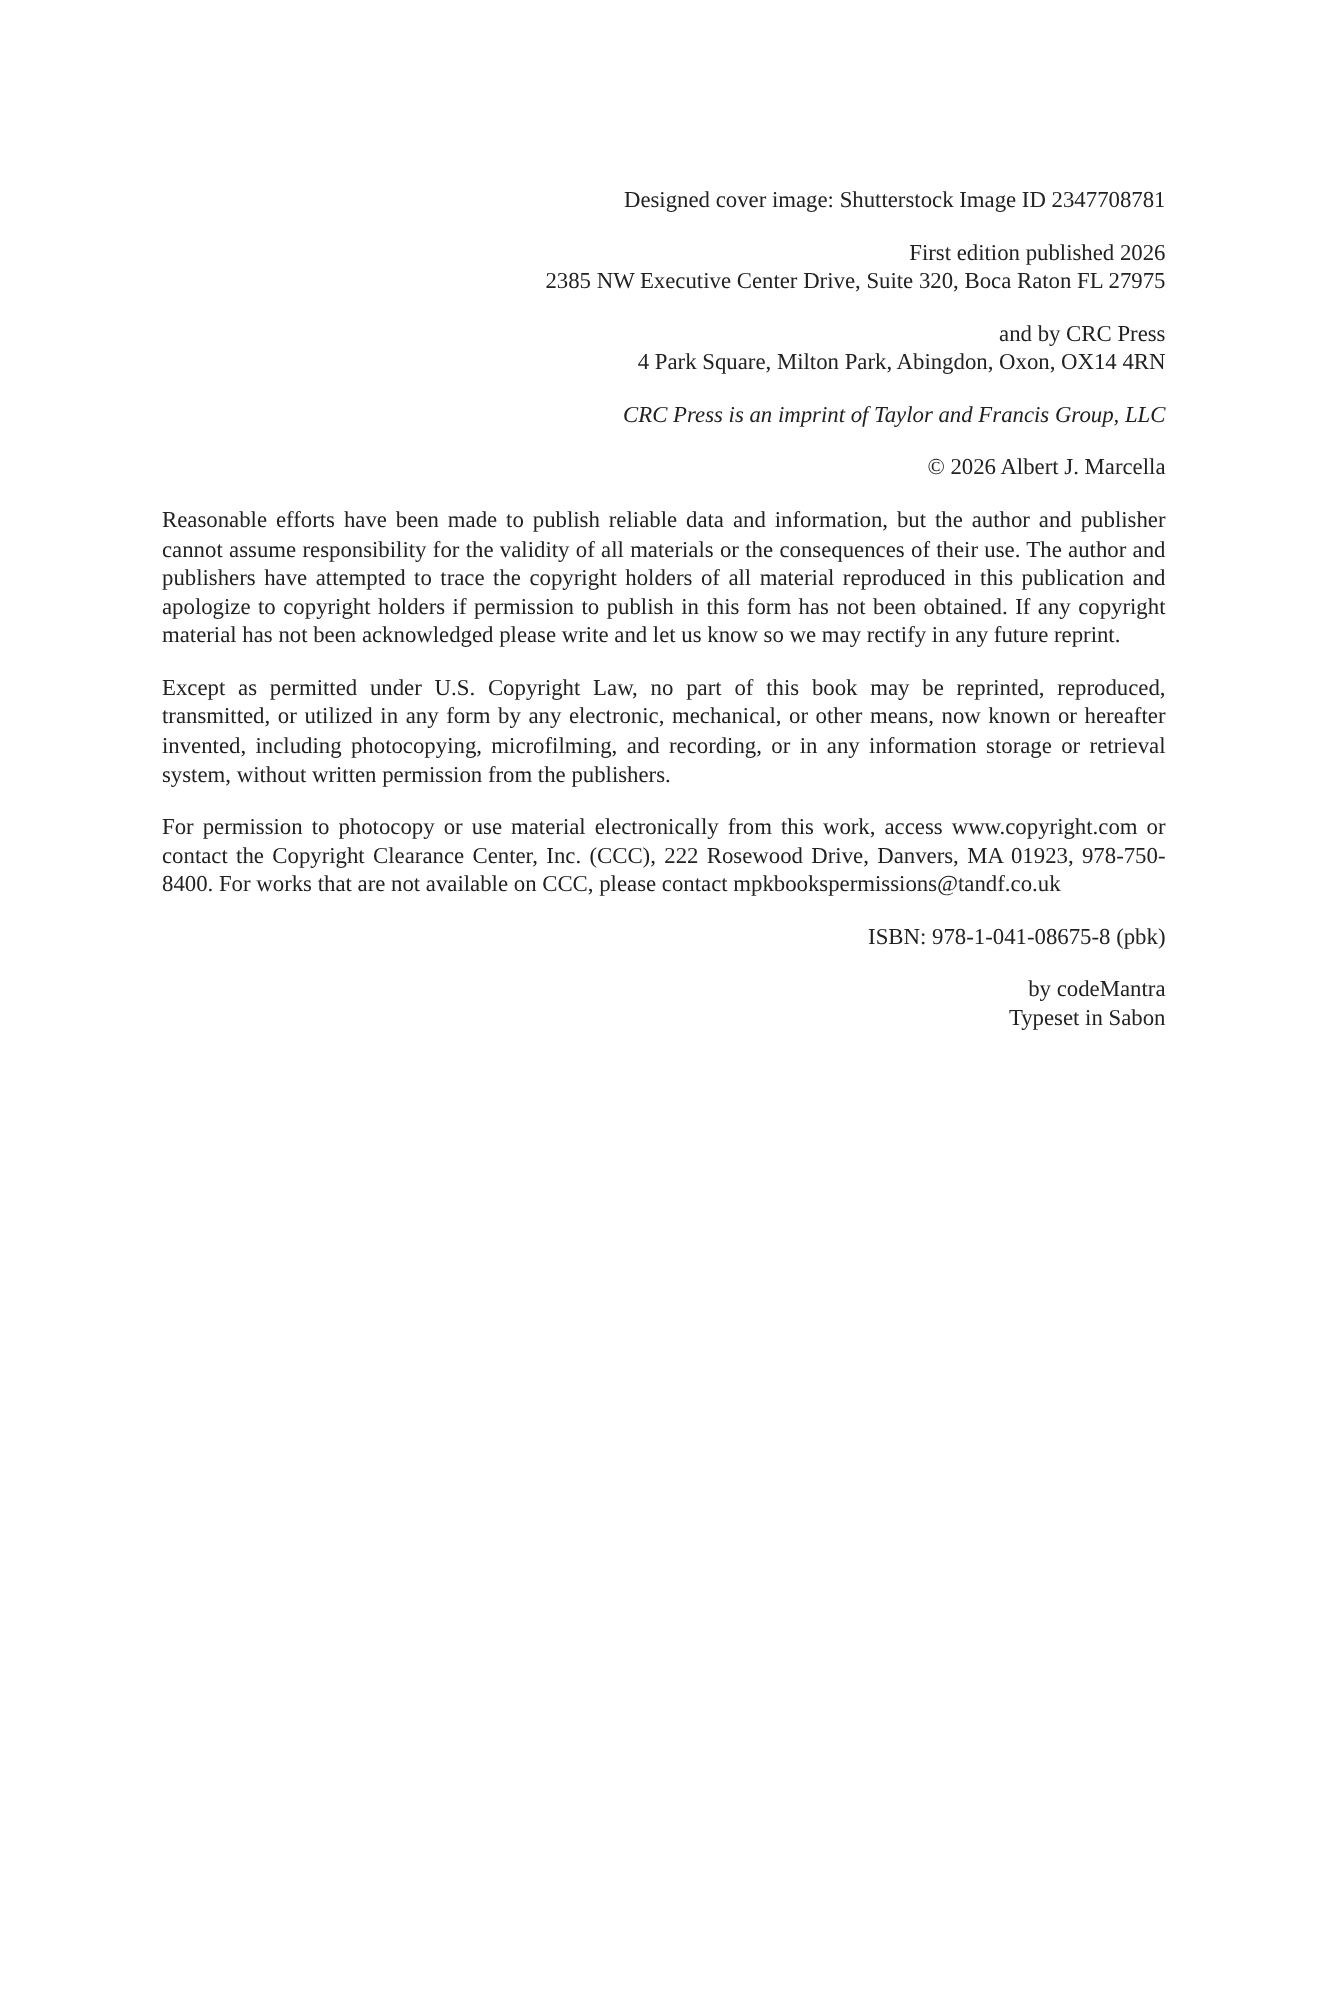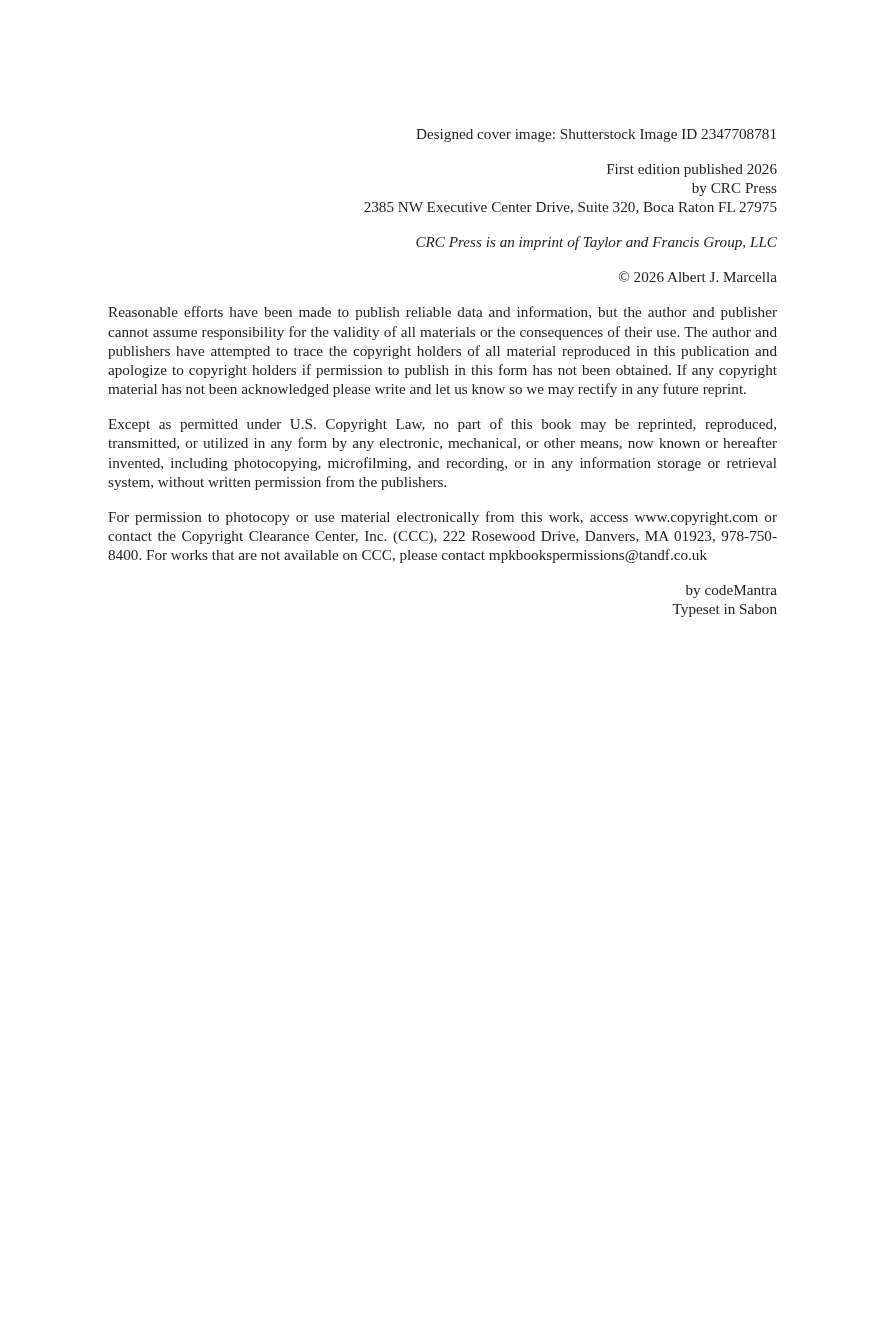--- a/index.html
+++ b/index.html
@@ -44,41 +44,45 @@
 <body>
 
 <div class="page">
 
   <p class="block">
     <span class="line">Designed cover image: Shutterstock Image ID 2347708781</span>
   </p>
 
   <p class="block">
     <span class="line">First edition published 2026</span>
-    <span class="line">by CRC Press</span>
     <span class="line">2385 NW Executive Center Drive, Suite 320, Boca Raton FL 27975</span>
   </p>
 
+  <p class="block">
+    <span class="line">and by CRC Press</span>
+    <span class="line">4 Park Square, Milton Park, Abingdon, Oxon, OX14 4RN</span>
+  </p>
 
   <p class="block italic">
     <span class="line">CRC Press is an imprint of Taylor and Francis Group, LLC</span>
   </p>
 
   <p class="block">
     <span class="line">© 2026 Albert J. Marcella</span>
   </p>
 
   <p class="block justify">Reasonable efforts have been made to publish reliable data and information, but the author and pub­lisher cannot assume responsibility for the validity of all materials or the consequences of their use. The author and publishers have attempted to trace the copyright holders of all material reproduced in this publication and apologize to copyright holders if permission to publish in this form has not been obtained. If any copyright material has not been acknowledged please write and let us know so we may rectify in any future reprint.</p>
 
   <p class="block justify">Except as permitted under U.S. Copyright Law, no part of this book may be reprinted, reproduced, transmitted, or utilized in any form by any electronic, mechanical, or other means, now known or hereafter invented, including photocopying, microfilming, and recording, or in any information storage or retrieval system, without written permission from the publishers.</p>
 
   <p class="block justify">For permission to photocopy or use material electronically from this work, access www.​copyright.com or contact the Copyright Clearance Center, Inc. (CCC), 222 Rosewood Drive, Danvers, MA 01923, 978-750-8400. For works that are not available on CCC, please contact mpkbookspermissions@tandf.co.uk</p>
 
 
   <p class="block">
+    <span class="line">ISBN: 978-1-041-08675-8 (pbk)</span>
   </p>
 
 
   <p class="block">
     <span class="line">by codeMantra</span>
     <span class="line">Typeset in Sabon</span>
   </p>
 
 </div>
 

